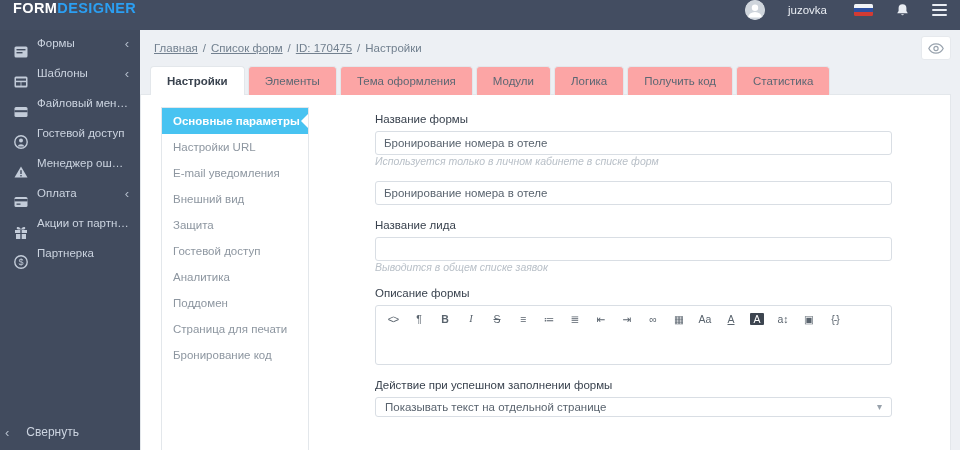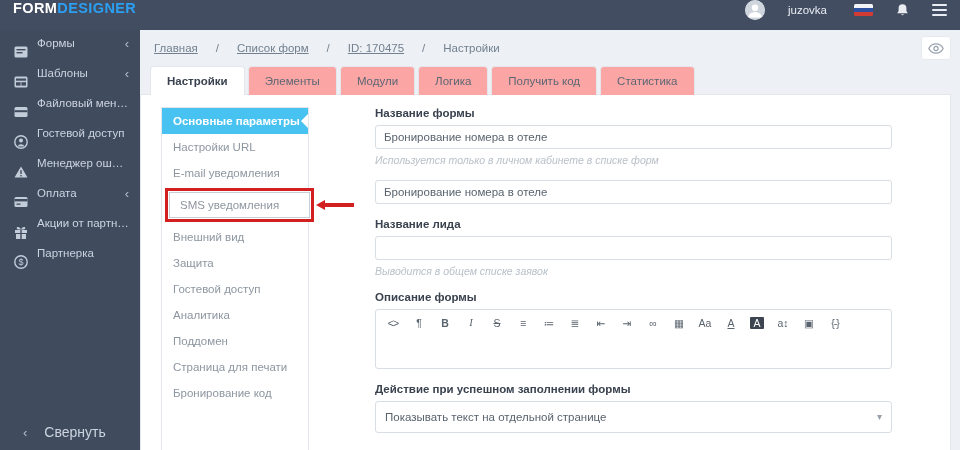--- a/index.html
+++ b/index.html
@@ -31,28 +31,28 @@
   
   .body-row { flex:1; display:flex; min-height:0; }
 
   
   .sidebar { flex:0 0 140px; width:140px; background:#414b5e; position:relative; padding-top:7px; }
   .nav-item { height:30px; display:flex; padding:0 11px 0 13px; color:#ccd4e0; font-size:11.5px; cursor:pointer; white-space:nowrap; }
   .nav-icon { width:15px; display:flex; justify-content:center; align-items:center; flex:0 0 15px; }
   .nav-label { margin-left:9px; overflow:hidden; text-overflow:ellipsis; }
   .nav-chevron { margin-left:auto; color:#b3bdcb; font-size:13px; line-height:1; padding-left:4px; }
   .nav-chevron::before { content:"‹"; }
-  .collapse-btn { position:absolute; left:0; right:0; bottom:0; height:36px; display:flex; align-items:center; padding:0 19px; color:#ccd4e0; font-size:14px; cursor:pointer; }
+  .collapse-btn { position:absolute; left:0; right:0; bottom:0; height:36px; display:flex; align-items:center; padding:0 1px; color:#ccd4e0; font-size:12px; cursor:pointer; }
   .collapse-btn .nav-chevron { margin:0; }
   .collapse-btn .collapse-label { margin-left:17px; }
 
   
   .main { flex:1; display:flex; flex-direction:column; min-width:0; padding-right:9px; }
   .crumb-row { flex:0 0 36px; display:flex; align-items:center; padding-left:14px; }
-  .crumbs { font-size:11.5px; color:#72808f; display:flex; align-items:center; gap:18px; white-space:nowrap; }
+  .crumbs { font-size:11.5px; color:#72808f; display:flex; align-items:center; gap:5px; white-space:nowrap; }
   .crumbs a { color:#72808f; text-decoration:underline; cursor:pointer; }
   .eye-btn { margin-left:auto; width:30px; height:24px; background:#fff; border:1px solid #e6e9ed; border-radius:3px; display:flex; align-items:center; justify-content:center; cursor:pointer; }
 
   
   .tabs { display:flex; align-items:flex-end; padding-left:10px; position:relative; z-index:2; margin-bottom:-1px; flex:0 0 auto; }
   .tab { padding:8px 16px; font-size:11.5px; color:#5c6773; background:#fca5a5; border:1px solid #e3e7eb; border-bottom:none; border-radius:4px 4px 0 0; margin-right:3px; cursor:pointer; white-space:nowrap; }
   .tab.active { background:#ffffff; font-weight:700; color:#39424e; }
 
   
   .card { flex:1; background:#fff; border:1px solid #e3e7eb; border-bottom:none; display:flex; padding:12px 20px 0 20px; min-height:0; }
@@ -65,24 +65,24 @@
     border-top:7px solid transparent; border-bottom:7px solid transparent; border-right:7px solid #fff; }
   .annotated-wrap { position:relative; border:3px solid #d21f1f; margin:2px -6px 2px 3px; background:#fff; z-index:3; }
   .annotated-wrap .sm-item { border:1px solid #c9cfd6; margin:1px; padding:6px 10px; background:#fff; }
   .ann-arrow { position:absolute; left:100%; top:50%; transform:translateY(-50%); margin-left:5px; display:flex; align-items:center; }
   .ann-arrow::before { content:""; border-top:5.5px solid transparent; border-bottom:5.5px solid transparent; border-right:9px solid #d21f1f; }
   .ann-arrow::after { content:""; width:29px; height:3.5px; background:#d21f1f; }
 
   
   .form-col { flex:1; margin-left:66px; max-width:517px; }
   .fgroup { margin-bottom:14px; }
-  .flabel { display:block; font-size:11.5px; font-weight:700; color:#39424e; margin-bottom:6px; }
+  .flabel { display:block; font-size:11.5px; font-weight:400; color:#39424e; margin-bottom:6px;margin-top:6px; }
   .text-input { width:100%; height:24px; border:1px solid #d9dee4; border-radius:3px; padding:0 8px; font-size:11.5px; color:#59636e; background:#fff; font-family:inherit; }
-  .hint { font-size:10.5px; font-style:italic; color:#b9c0c8; margin-top:5px; }
-  .select { height:32px; border:1px solid #d9dee4; border-radius:3px; display:flex; align-items:center; padding:0 9px; font-size:11.5px; color:#59636e; cursor:pointer; background:#fff; }
+  .hint { font-size:10.5px; font-style:italic; color:#b9c0c8; }
+  .select { height:20px; border:1px solid #d9dee4; border-radius:3px; display:flex; align-items:center; padding:0 9px; font-size:11.5px; color:#59636e; cursor:pointer; background:#fff; }
   .caret { margin-left:auto; color:#98a1ab; font-size:10px; line-height:1; }
   .caret::before { content:"▾"; }
 
   
   .editor { border:1px solid #d9dee4; border-radius:3px; background:#fff; }
   .editor-toolbar { display:flex; align-items:center; padding:2px 4px; }
   .tbi { min-width:26px; text-align:center; font-size:10.5px; color:#5a646e; padding:4px 0; cursor:pointer; line-height:1.2; }
   .tbi[data-name="code-view-icon"]::before{content:"<>";letter-spacing:-1px;}
   .tbi[data-name="paragraph-format-icon"]::before{content:"¶";}
   .tbi[data-name="bold-icon"]::before{content:"B";font-weight:700;}
@@ -248,36 +248,33 @@
           <svg data-name="eye-icon" width="16" height="11" viewBox="0 0 16 11">
               <path d="M8 .9C4.9.9 2.1 2.9.8 5.5 2.1 8.1 4.9 10.1 8 10.1s5.9-2 7.2-4.6C13.9 2.9 11.1.9 8 .9z" fill="none" stroke="#99a3ae" stroke-width="1.2"></path>
               <circle cx="8" cy="5.5" r="2.1" fill="none" stroke="#99a3ae" stroke-width="1.2"></circle>
             </svg>
         </div>
       </div>
 
       <div class="tabs" data-name="form-tabs">
         <div class="tab active" data-name="tab-settings">Настройки</div>
         <div class="tab" data-name="tab-elements">Элементы</div>
+        <div class="tab" data-name="tab-theme">Тема оформления</div>
         <div class="tab" data-name="tab-modules">Модули</div>
         <div class="tab" data-name="tab-logic">Логика</div>
         <div class="tab" data-name="tab-get-code">Получить код</div>
         <div class="tab" data-name="tab-statistics">Статистика</div>
       </div>
 
       <div class="card" data-name="settings-card">
 
         <div class="submenu" data-name="settings-menu">
           <div class="sm-item active" data-name="settings-menu-item-basic-params">Основные параметры</div>
           <div class="sm-item" data-name="settings-menu-item-url-settings">Настройки URL</div>
           <div class="sm-item" data-name="settings-menu-item-email-notifications">E-mail уведомления</div>
-          <div class="annotated-wrap" data-name="annotation-highlight-box">
-            <div class="sm-item" data-name="settings-menu-item-sms-notifications">SMS уведомления</div>
-            <div class="ann-arrow" data-name="annotation-arrow"></div>
-          </div>
           <div class="sm-item" data-name="settings-menu-item-appearance">Внешний вид</div>
           <div class="sm-item" data-name="settings-menu-item-protection">Защита</div>
           <div class="sm-item" data-name="settings-menu-item-guest-access">Гостевой доступ</div>
           <div class="sm-item" data-name="settings-menu-item-analytics">Аналитика</div>
           <div class="sm-item" data-name="settings-menu-item-subdomain">Поддомен</div>
           <div class="sm-item" data-name="settings-menu-item-print-page">Страница для печати</div>
           <div class="sm-item" data-name="settings-menu-item-custom-code">Бронирование код</div>
         </div>
 
         <div class="form-col" data-name="settings-form">

